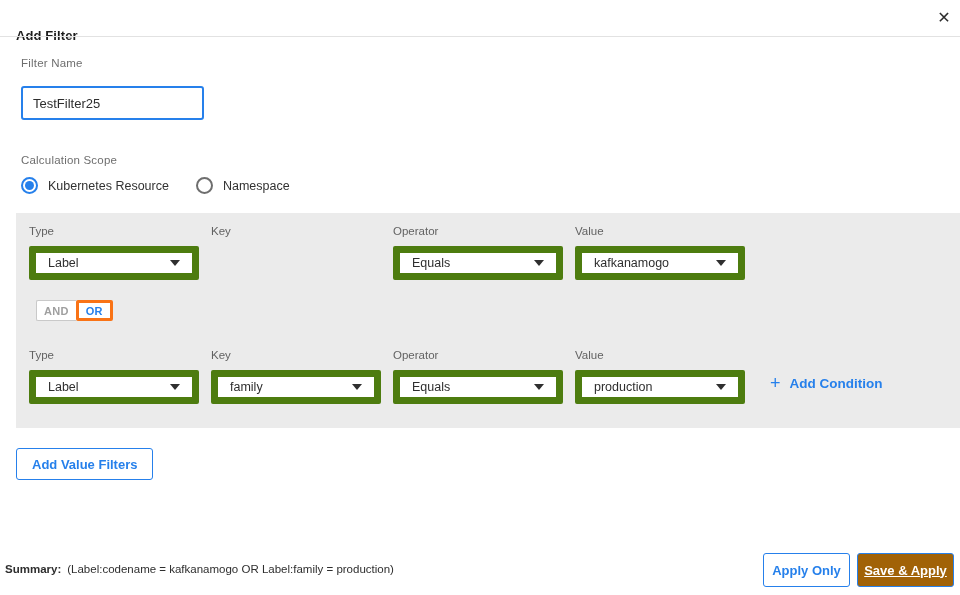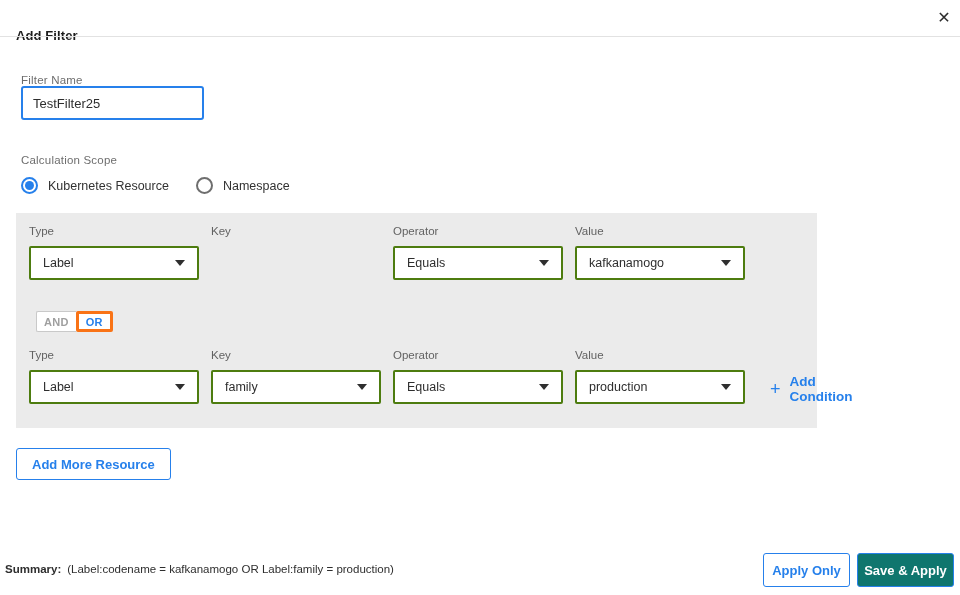--- a/index.html
+++ b/index.html
@@ -26,65 +26,65 @@
   .radio-row { left: 21px; top: 177px; display: flex; align-items: center; }
   .radio-opt { display: flex; align-items: center; cursor: pointer; }
   .radio-circle { width: 17px; height: 17px; border-radius: 50%; border: 2px solid #6e6e6e; background: #fff;
                   display: flex; align-items: center; justify-content: center; flex: 0 0 auto; }
   .radio-circle.selected { border-color: #2680eb; }
   .radio-circle.selected::after { content: ""; width: 9px; height: 9px; border-radius: 50%; background: #2680eb; }
   .radio-label { font-size: 12.5px; color: #323232; margin-left: 10px; }
   .radio-gap { width: 27px; }
 
   
-  .cond-panel { left: 16px; top: 213px; width: 801px; height: 215px; background: #ebebeb; }
+  .cond-panel { left: 16px; top: 213px; width: 945px; height: 215px; background: #ebebeb; }
   .col-label { position: absolute; font-size: 11.5px; color: #626262; }
-  .dropdown { position: absolute; width: 170px; height: 34px; background: #fff; border: 2px solid #4d7c0f; border-radius: 2px;
+  .dropdown { position: absolute; width: 170px; height: 34px; background: #fff; border: 7px solid #4d7c0f; border-radius: 2px;
               display: flex; align-items: center; padding: 0 12px; cursor: pointer; }
   .dropdown .dd-text { font-size: 12.5px; color: #2e2e2e; flex: 1; white-space: nowrap; overflow: hidden; }
   .dd-caret { width: 0; height: 0; border-left: 5px solid transparent; border-right: 5px solid transparent;
               border-top: 6px solid #2f2f2f; flex: 0 0 auto; }
 
   .c1 { left: 13px; }  .c2 { left: 195px; }  .c3 { left: 377px; }  .c4 { left: 559px; }
   .r1-label { top: 12px; }  .r1-dd { top: 33px; }
   .r2-label { top: 136px; } .r2-dd { top: 157px; }
 
   
-  .join-toggle { position: absolute; left: 20px; top: 98px; display: flex; }
+  .join-toggle { position: absolute; left: 20px; top: 87px; display: flex; }
   .join-btn { height: 21px; padding: 0 7px; display: flex; align-items: center; font-size: 11px; font-weight: 700;
               background: #fff; cursor: pointer; letter-spacing: .3px; }
   .join-and { color: #9f9f9f; border: 1px solid #c9c9c9; border-radius: 2px 0 0 2px; border-right: none; }
   .join-or  { color: #2680eb; border: 3px solid #f97316; border-radius: 2px; }
 
   
   .add-condition { position: absolute; left: 754px; top: 161px; display: flex; align-items: center; cursor: pointer; color: #2680eb; }
   .add-condition .plus { font-size: 18px; font-weight: 400; line-height: 1; margin-right: 9px; }
   .add-condition .txt { font-size: 13.5px; font-weight: 700; }
 
   
   .btn { display: flex; align-items: center; justify-content: center; border-radius: 3px; cursor: pointer;
          font-size: 13px; font-weight: 700; font-family: "Liberation Sans", sans-serif; }
   .btn-outline { background: #fff; border: 1.5px solid #2680eb; color: #2680eb; }
-  .btn-solid { background: #0f766e; border: 1.5px solid #2680eb; color: #fff; }
+  .btn-solid { background: #a16207; border: 1.5px solid #2680eb; color: #fff; text-decoration: underline; }
   .add-more { left: 16px; top: 448px; height: 32px; padding: 0 15px; }
   .apply-only { left: 763px; top: 553px; width: 87px; height: 34px; }
   .save-apply { left: 857px; top: 553px; width: 97px; height: 34px; }
 
   
   .summary { left: 5px; top: 563px; font-size: 11.5px; color: #2e2e2e; }
   .summary .s-label { font-weight: 700; margin-right: 6px; }
 </style>
 </head>
 <body>
 
 <div class="abs dlg-title">Add Filter</div>
 <div class="abs close-btn">✕</div>
 <div class="abs header-divider"></div>
 
-<div class="abs field-label" style="left:21px; top:74px;text-align:center;">Filter Name</div>
+<div class="abs field-label" style="left:21px; top:57px;text-align:center;">Filter Name</div>
 <input class="abs name-input" type="text" value="TestFilter25" style="">
 
 <div class="abs field-label" style="left:21px; top:154px;">Calculation Scope</div>
 <div class="abs radio-row">
   <div class="radio-opt">
     <span class="radio-circle selected"></span>
     <span class="radio-label">Kubernetes Resource</span>
   </div>
   <div class="radio-gap"></div>
   <div class="radio-opt">
@@ -139,19 +139,19 @@
     <span class="dd-text">production</span>
     <span class="dd-caret"></span>
   </div>
 
   <div class="add-condition">
     <span class="plus">+</span>
     <span class="txt">Add Condition</span>
   </div>
 </div>
 
-<div class="abs btn btn-outline add-more">Add More Resource</div>
+<div class="abs btn btn-outline add-more">Add Value Filters</div>
 
 <div class="abs summary">
   <span class="s-label">Summary:</span><span>(Label:codename = kafkanamogo OR Label:family = production)</span>
 </div>
 <div class="abs btn btn-outline apply-only">Apply Only</div>
 <div class="abs btn btn-solid save-apply">Save &amp; Apply</div>
 
 </body></html>

